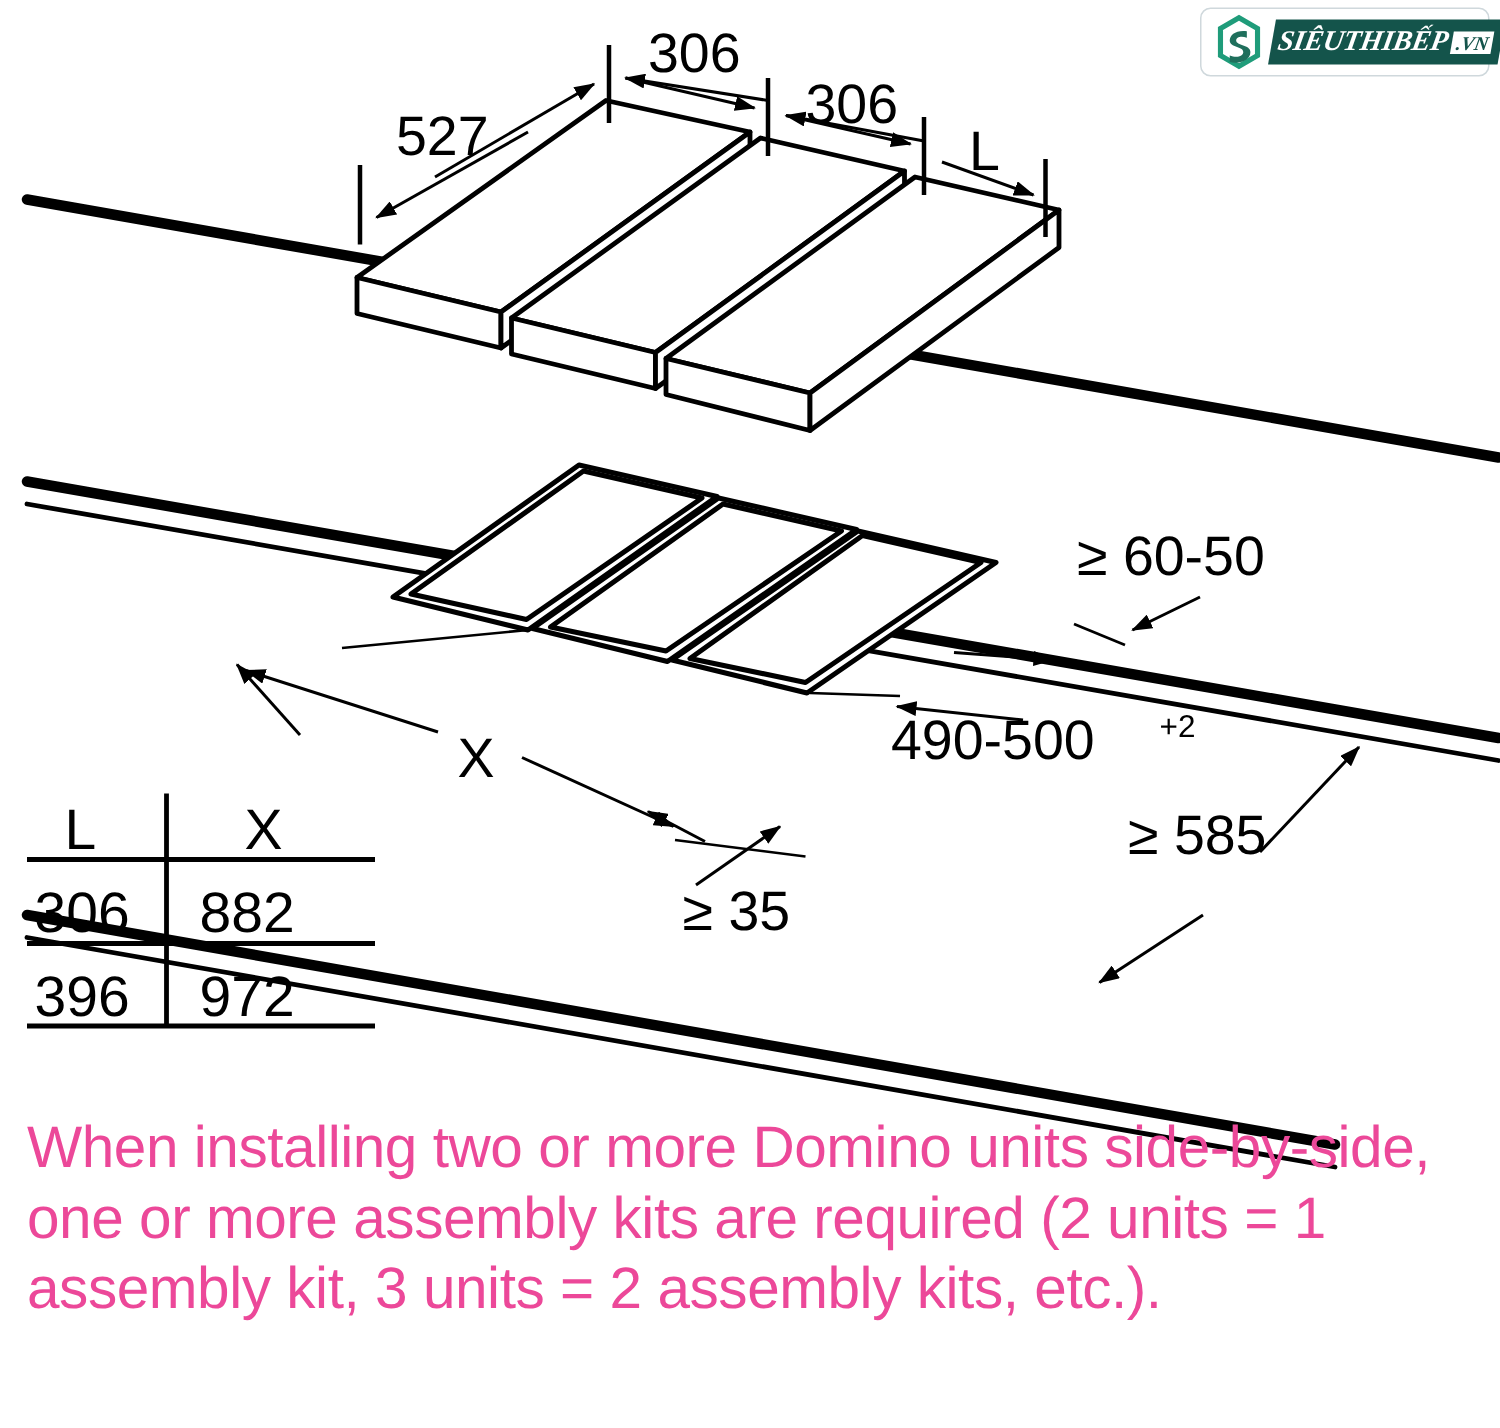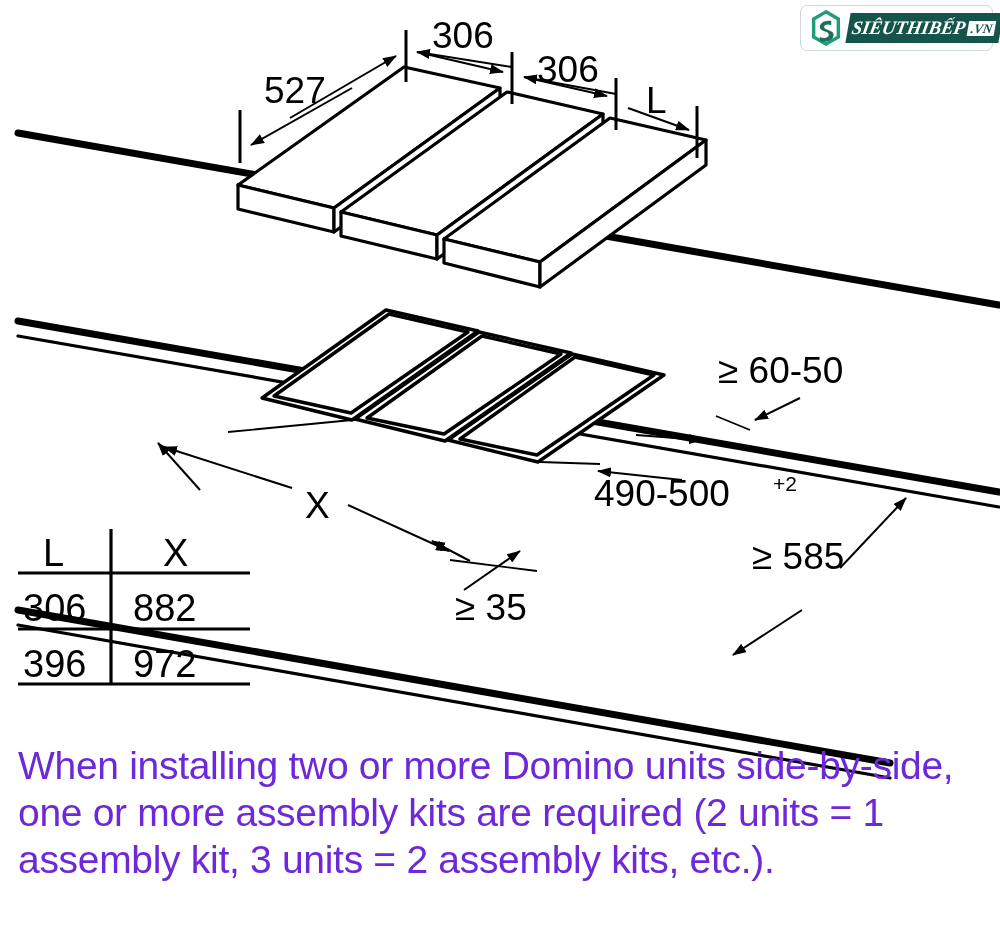--- a/index.html
+++ b/index.html
@@ -39,21 +39,21 @@
     fill: #000;
   }
   .body-text {
     position: absolute;
     left: 18px;
     top: 742px;
     width: 960px;
     font-size: 39px;
     line-height: 47px;
     letter-spacing: -0.3px;
-    color: #6d28d9;
+    color: #ec4899;
     font-family: "Liberation Sans", sans-serif;
   }
   .logo-box {
     position: absolute;
     right: 7px;
     top: 5px;
     width: 193px;
     height: 46px;
     border: 1.5px solid #cfd8dc;
     border-radius: 7px;

